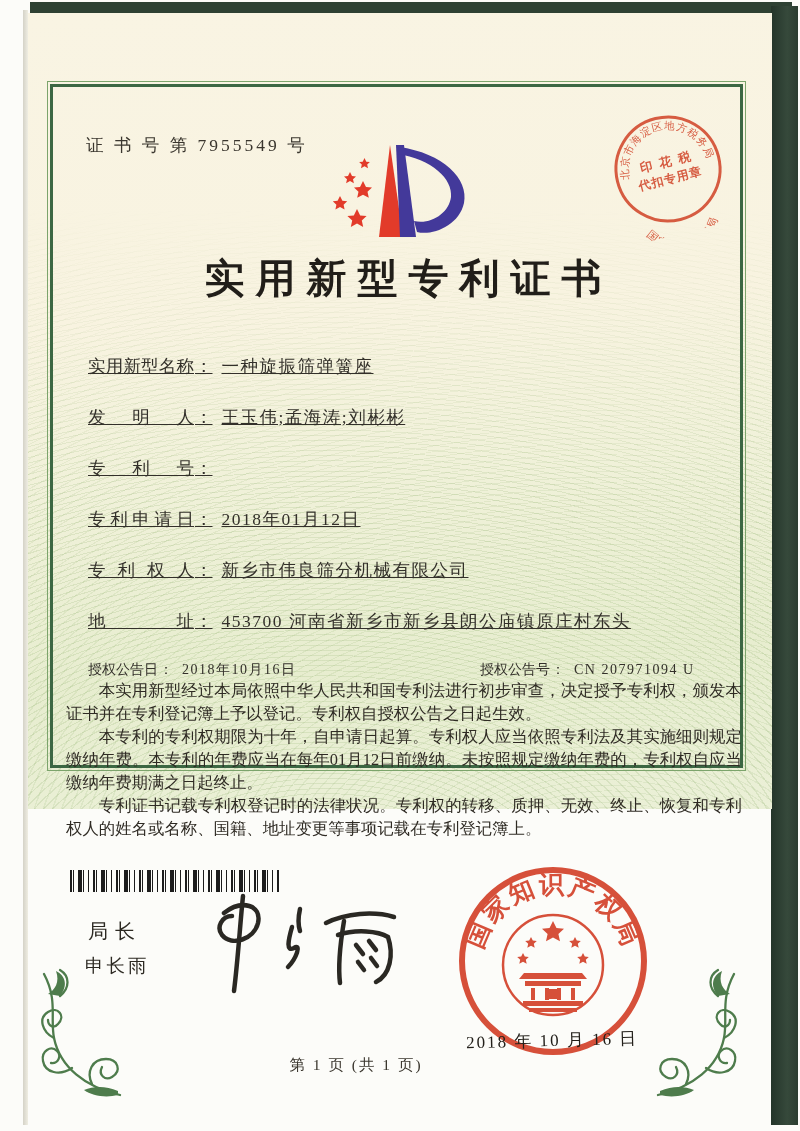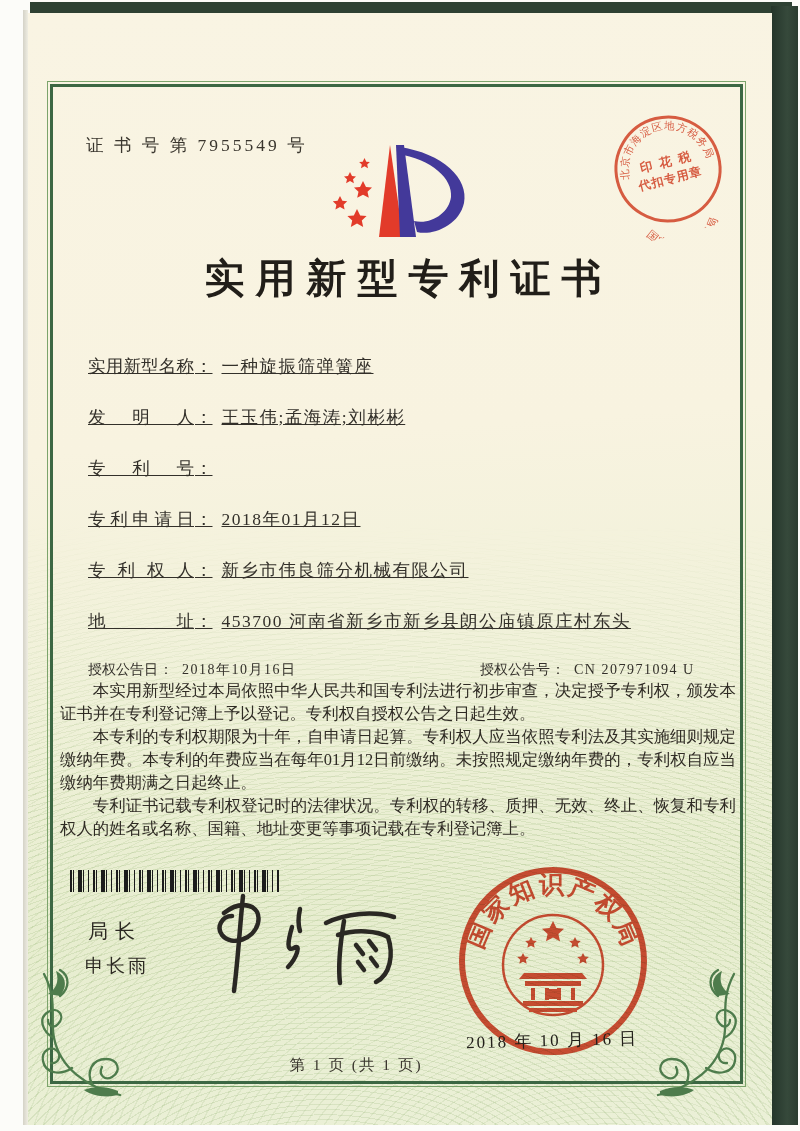--- a/index.html
+++ b/index.html
@@ -3,21 +3,21 @@
 <meta charset="utf-8">
 <style>
   html,body{margin:0;padding:0;}
   body{width:800px;height:1131px;position:relative;overflow:hidden;background:#fcfcf9;
        font-family:"Liberation Serif","DejaVu Serif",serif;color:#33302a;}
   .cover-top{position:absolute;left:30px;top:2px;width:762px;height:11px;background:#2e4133;}
   .cover-right{position:absolute;right:2px;top:6px;width:27px;height:1119px;
        background:linear-gradient(90deg,#24352a,#36493b 60%,#2b3d30);}
   .edge-left{position:absolute;left:23px;top:10px;width:5px;height:1115px;
        background:linear-gradient(90deg,#d4d2c7,#efede2);}
-  .page{position:absolute;left:28px;top:13px;width:744px;height:1112px;
+  .page{position:absolute;left:28px;top:13px;width:744px;height:796px;
        background:linear-gradient(176deg,#f9f4e3 0%,#f8f3e0 38%,#f0f1d9 58%,#e7edcf 80%,#ebf0d7 100%);}
   .guilloche{position:absolute;left:0;right:0;bottom:0;height:600px;pointer-events:none;
        background:
         repeating-radial-gradient(ellipse 1000px 640px at 40% 118%, rgba(125,165,90,.17) 0 1.5px, rgba(0,0,0,0) 1.5px 8px),
         repeating-radial-gradient(ellipse 900px 560px at 78% 112%, rgba(125,165,90,.12) 0 1.5px, rgba(0,0,0,0) 1.5px 9px);
        -webkit-mask-image:linear-gradient(180deg,rgba(0,0,0,0) 0,#000 48%);
        mask-image:linear-gradient(180deg,rgba(0,0,0,0) 0,#000 48%);}
   .frame{position:absolute;left:22px;right:29px;top:71px;bottom:41px;
        border:3px solid #3c6743;outline:1px solid #7ca46b;outline-offset:2px;}
   .corner-ornament{position:absolute;width:95px;height:132px;}
@@ -27,21 +27,21 @@
   .logo{position:absolute;left:305px;top:128px;width:190px;height:112px;}
   .title{position:absolute;left:0;right:0;top:238px;text-align:center;font-size:40px;font-weight:700;
        letter-spacing:11px;padding-left:17px;color:#211e19;}
   .fields{position:absolute;left:60px;top:341px;width:650px;font-size:17.5px;}
   .frow{height:51px;display:flex;align-items:flex-start;white-space:nowrap;text-decoration:underline;}
   .flabel{display:inline-block;width:106px;text-align:justify;text-align-last:justify;text-justify:inter-ideograph;}
   .fcolon{margin:0 9px 0 1px;}
   .fvalue{letter-spacing:1.5px;}
   .grant-row{position:absolute;left:60px;top:648px;width:660px;font-size:14px;white-space:nowrap;}
   .grant-no{position:absolute;left:392px;top:0;}
-  .body-text{position:absolute;left:32px;top:666px;width:676px;font-size:16.4px;line-height:23px;
+  .body-text{position:absolute;left:38px;top:666px;width:676px;font-size:16.4px;line-height:23px;
        text-align:justify;color:#2f2b24;}
   .body-text p{margin:0;text-indent:2em;}
   .barcode{position:absolute;left:42px;top:857px;width:210px;height:22px;
        background:repeating-linear-gradient(90deg,#1c1c1c 0 2px,rgba(0,0,0,0) 2px 3px,#1c1c1c 3px 4px,
         rgba(0,0,0,0) 4px 8px,#1c1c1c 8px 12px,rgba(0,0,0,0) 12px 13px,#1c1c1c 13px 14px,
         rgba(0,0,0,0) 14px 18px,#1c1c1c 18px 19px,rgba(0,0,0,0) 19px 23px);}
   .signer-title{position:absolute;left:60px;top:905px;font-size:20px;letter-spacing:7px;color:#2c2922;}
   .signer-name{position:absolute;left:57px;top:940px;font-size:18.5px;letter-spacing:3px;color:#2c2922;}
   .signature{position:absolute;left:160px;top:876px;width:232px;height:112px;}
   .office-seal{position:absolute;left:425px;top:848px;width:200px;height:200px;opacity:.93;mix-blend-mode:multiply;}

